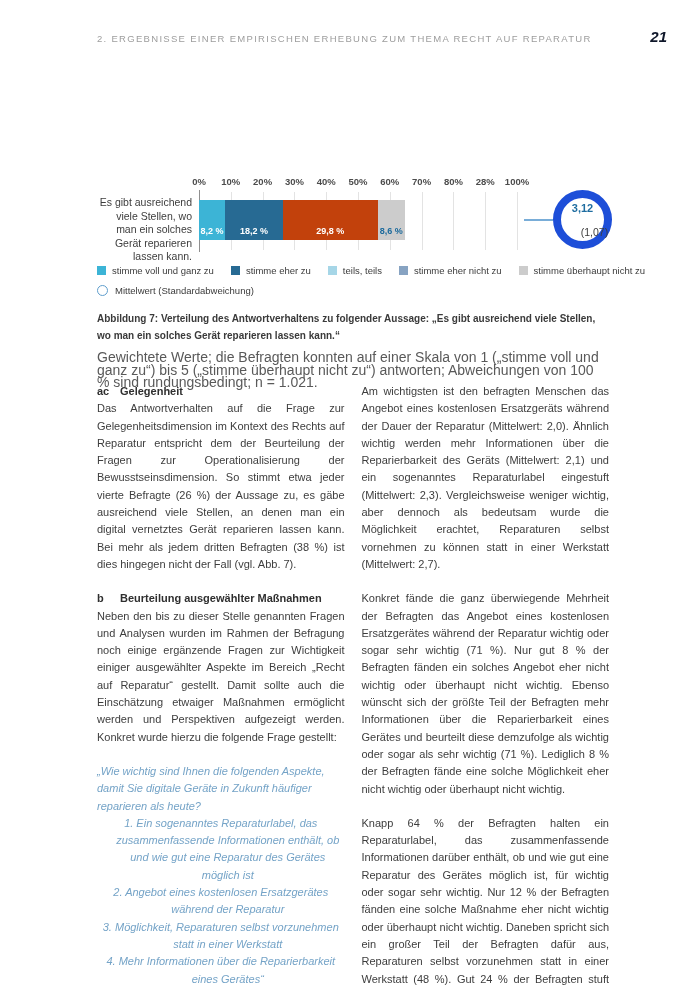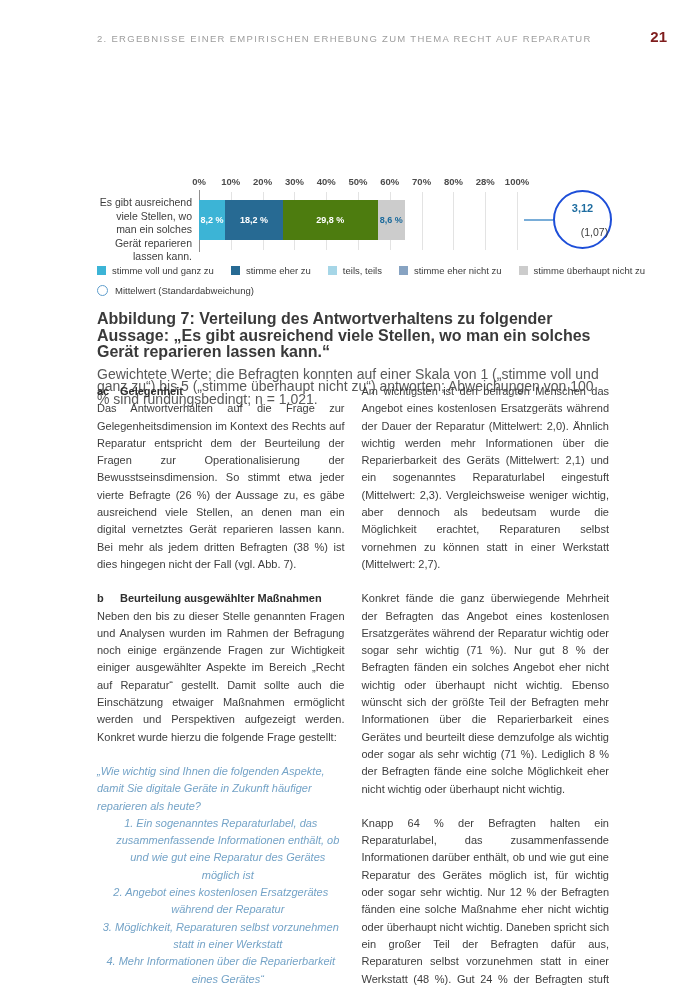--- a/index.html
+++ b/index.html
@@ -13,61 +13,61 @@
   
   .running-head {
     position:absolute; top:28px; left:97px; right:33px;
     display:flex; justify-content:space-between; align-items:baseline;
   }
   .running-head .rh-text {
     font-size:9.5px; letter-spacing:1.3px; color:#9d9d9d; font-weight:500;
     text-transform:uppercase;
   }
   .running-head .rh-page {
-    font-size:15px; font-weight:bold; color:#7f1d1d;
+    font-size:15px; font-weight:bold; color:#0f172a;font-style:italic;
   }
 
   
   .figure-block { position:absolute; top:176px; left:97px; width:512px; }
 
   .chart-row { position:relative; display:flex; height:76px; }
   .bar-label {
     width:102px; padding-right:7px; font-size:10.5px; line-height:13.6px;
     text-align:right; color:#3d3d3d; margin-top:20px;
   }
   .plot { position:relative; width:318px; height:76px; }
   .ticks { position:absolute; top:0; left:0; right:0; height:12px; }
   .tick {
     position:absolute; transform:translateX(-50%);
     font-size:9.5px; font-weight:600; color:#4c4c4c; white-space:nowrap;
   }
   .gridline { position:absolute; top:16px; bottom:2px; width:1px; background:#e3e3e3; }
   .axisline { position:absolute; top:14px; bottom:0; left:0; width:1px; background:#8f8f8f; }
   .bar { position:absolute; top:24px; left:0; right:0; height:40px; display:flex; }
   .seg { height:100%; display:flex; align-items:flex-end; justify-content:center; }
-  .seg .seg-label { font-size:9px; font-weight:bold; padding-bottom:15px; white-space:nowrap; }
+  .seg .seg-label { font-size:9px; font-weight:bold; padding-bottom:4px; white-space:nowrap; }
 
   .connector { position:absolute; left:427px; top:43px; width:29px; height:2px; background:#79add8; }
   .mean-circle {
     position:absolute; left:456px; top:14px; width:59px; height:59px;
-    border:2px solid #1d4ed8; border-radius:50%; background:#fff;
+    border:8px solid #1d4ed8; border-radius:50%; background:#fff;
     display:flex; flex-direction:column; align-items:center; justify-content:center;gap:11px;
   }
   .mean-circle .mean-val { font-size:11px; font-weight:bold; color:#1f6da0; line-height:14px; }
   .mean-circle .mean-sd  { font-size:10.5px; color:#3d3d3d; line-height:13px;padding-left:24px; }
 
   .legend { margin-top:13px; }
   .legend-row1 { display:flex; align-items:center; gap:17px; flex-wrap:nowrap; }
   .legend-item { display:flex; align-items:center; gap:6px; font-size:9.5px; color:#3b3b3b; white-space:nowrap; }
   .swatch { width:9px; height:9px; flex:0 0 auto; }
   .legend-row2 { display:flex; align-items:flex-start; gap:7px; margin-top:9px; font-size:9.5px; color:#3b3b3b; }
   .mean-swatch { width:11px; height:11px; border:1.5px solid #5f9ecd; border-radius:50%; background:#fff; flex:0 0 auto; }
 
   .fig-caption {
-    margin-top:15px; font-size:16px; font-weight:bold; color:#3a3a3a;
+    margin-top:15px; font-size:10px; font-weight:bold; color:#3a3a3a;
     line-height:16.5px; max-width:525px;
   }
   .fig-note {
     margin-top:7px; font-size:14px; color:#595959; line-height:12.5px; max-width:575px;
   }
 
   
   .columns {
     position:absolute; top:383px; left:97px; width:512px;
     display:flex; gap:17px;
@@ -122,21 +122,21 @@
           <div class="gridline" style="left: 80%;"></div>
           <div class="gridline" style="left: 90%;"></div>
           <div class="gridline" style="left: 100%;"></div>
           <div class="bar">
             <div class="seg" style="width: 8.2%; background: rgb(60, 180, 214);">
               <span class="seg-label" style="color: rgb(255, 255, 255);">8,2 %</span>
             </div>
             <div class="seg" style="width: 18.2%; background: rgb(39, 106, 147);">
               <span class="seg-label" style="color: rgb(255, 255, 255);">18,2 %</span>
             </div>
-            <div class="seg" style="width: 29.8%; background: #4d7c0f;">
+            <div class="seg" style="width: 29.8%; background: #c2410c;">
               <span class="seg-label" style="color: rgb(255, 255, 255);">29,8 %</span>
             </div>
             <div class="seg" style="width: 8.6%; background: rgb(204, 204, 204);">
               <span class="seg-label" style="color: rgb(27, 106, 156);">8,6 %</span>
             </div>
           </div>
       </div>
       <div class="connector"></div>
       <div class="mean-circle">
         <span class="mean-val">3,12</span>

